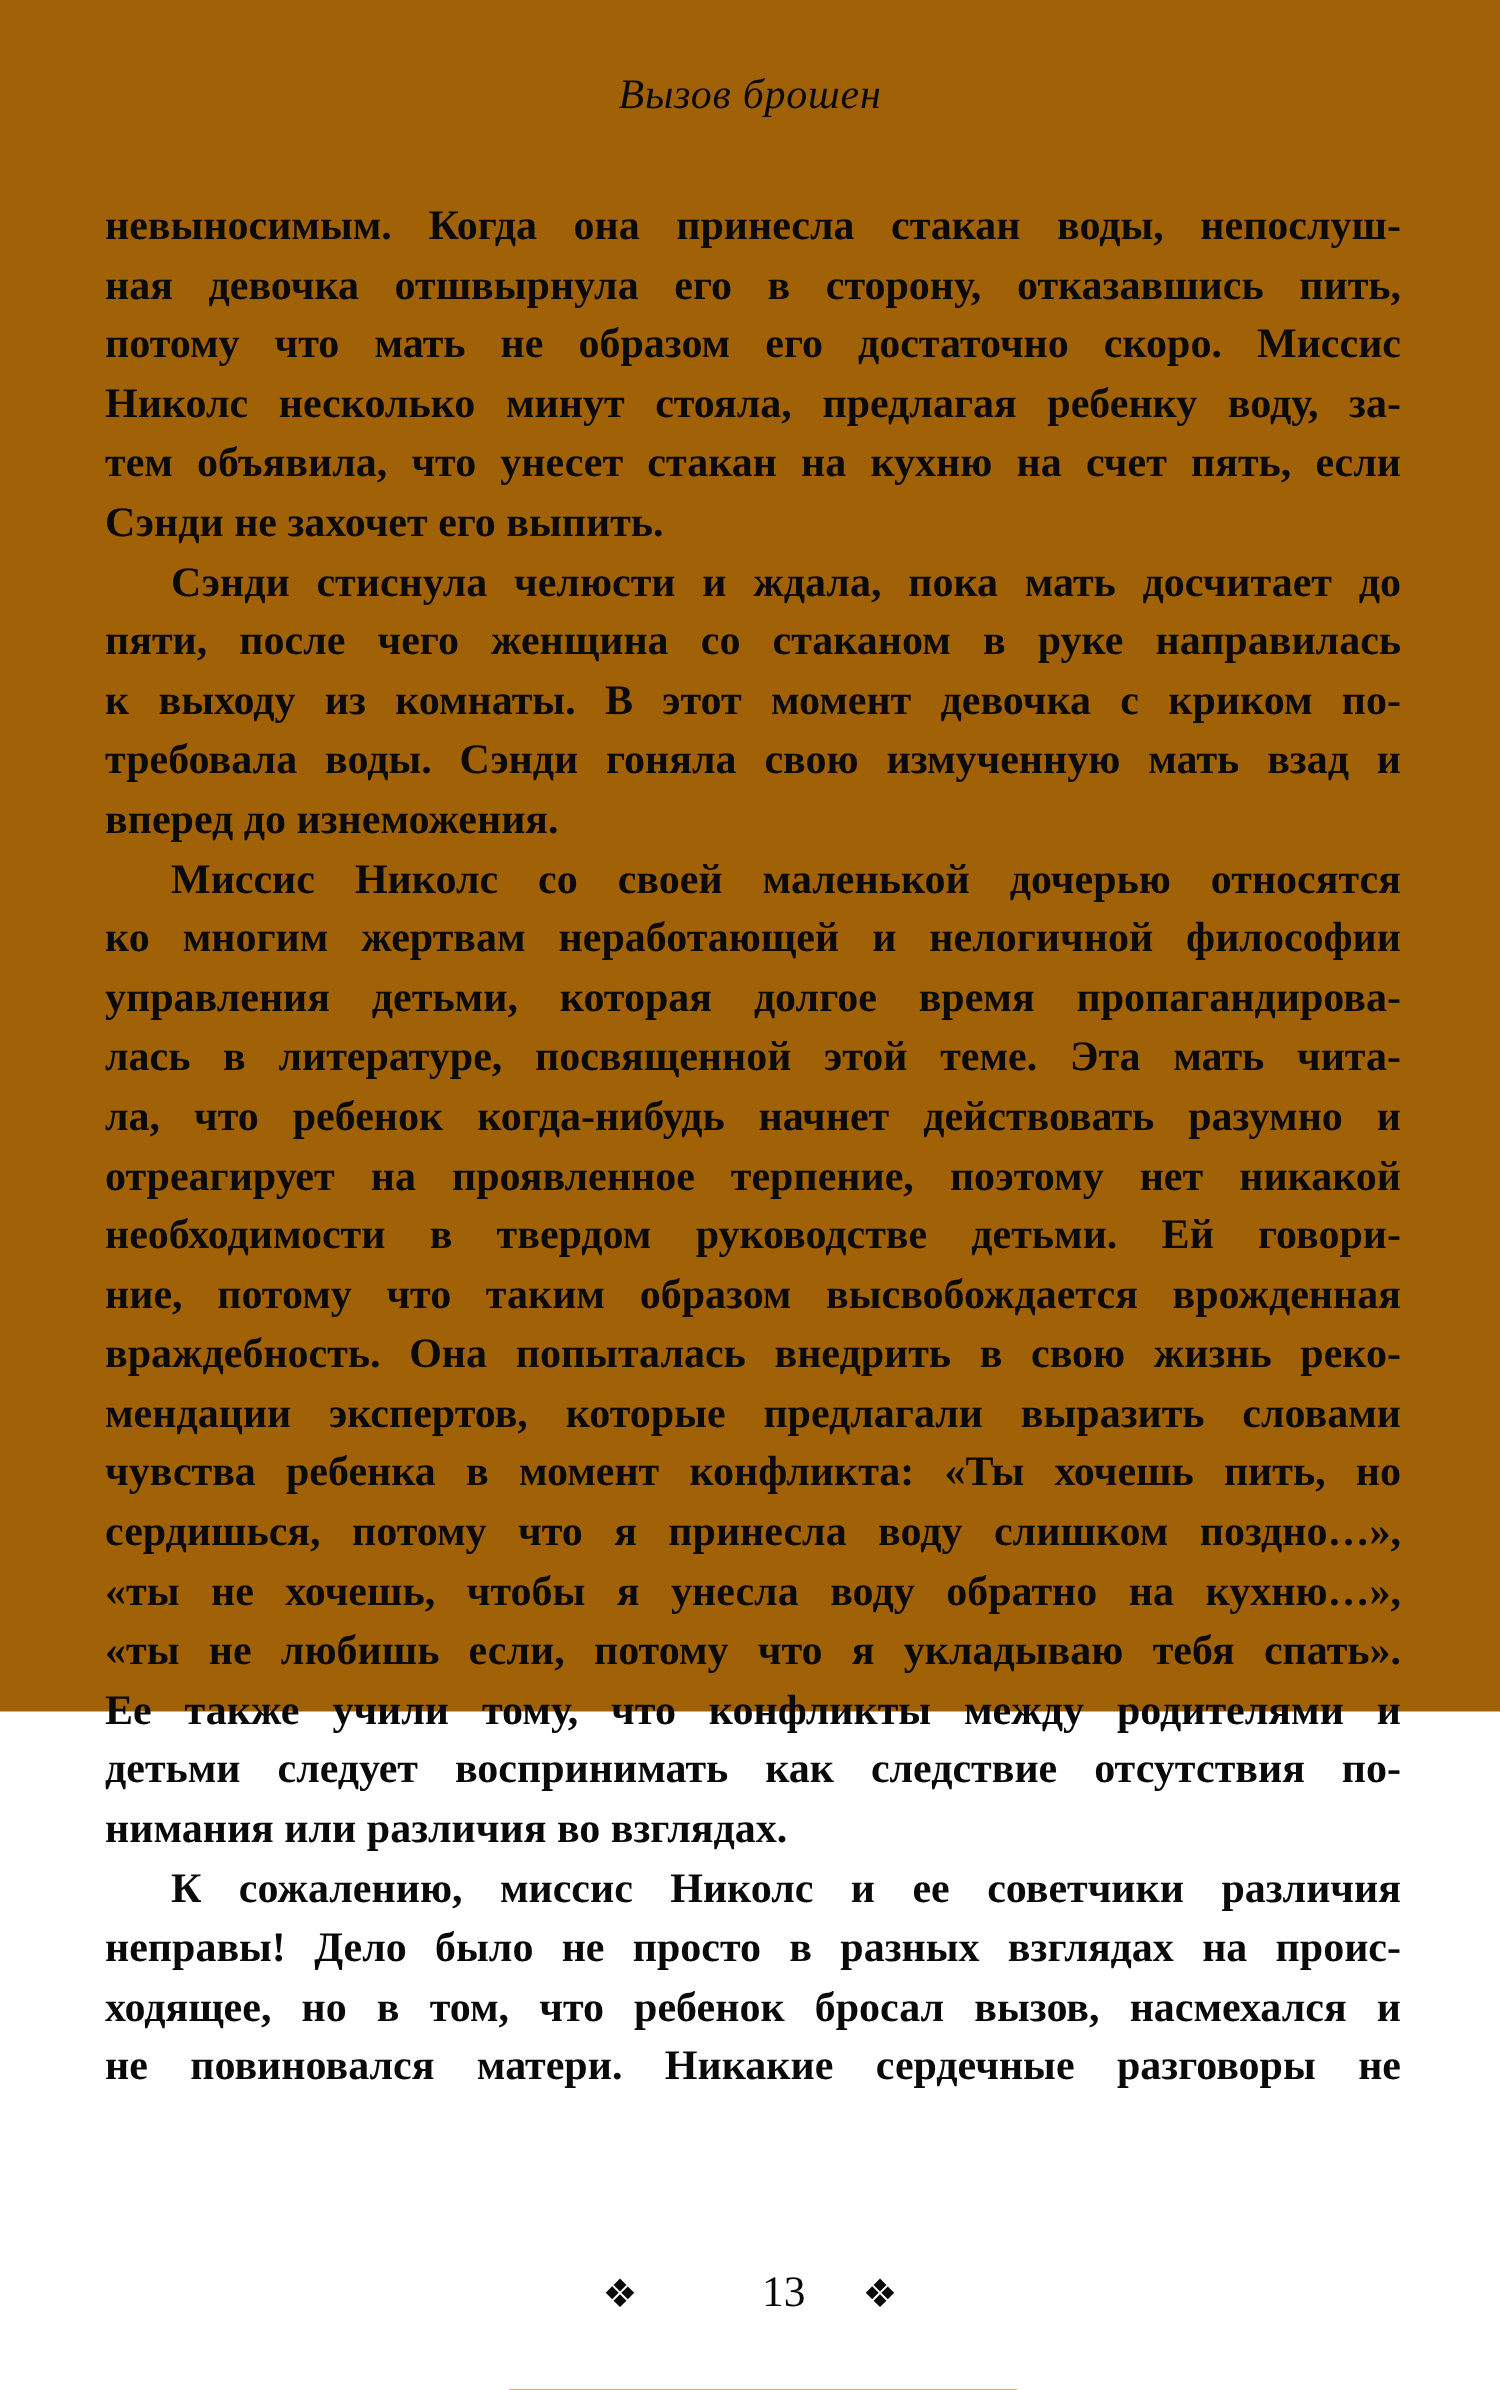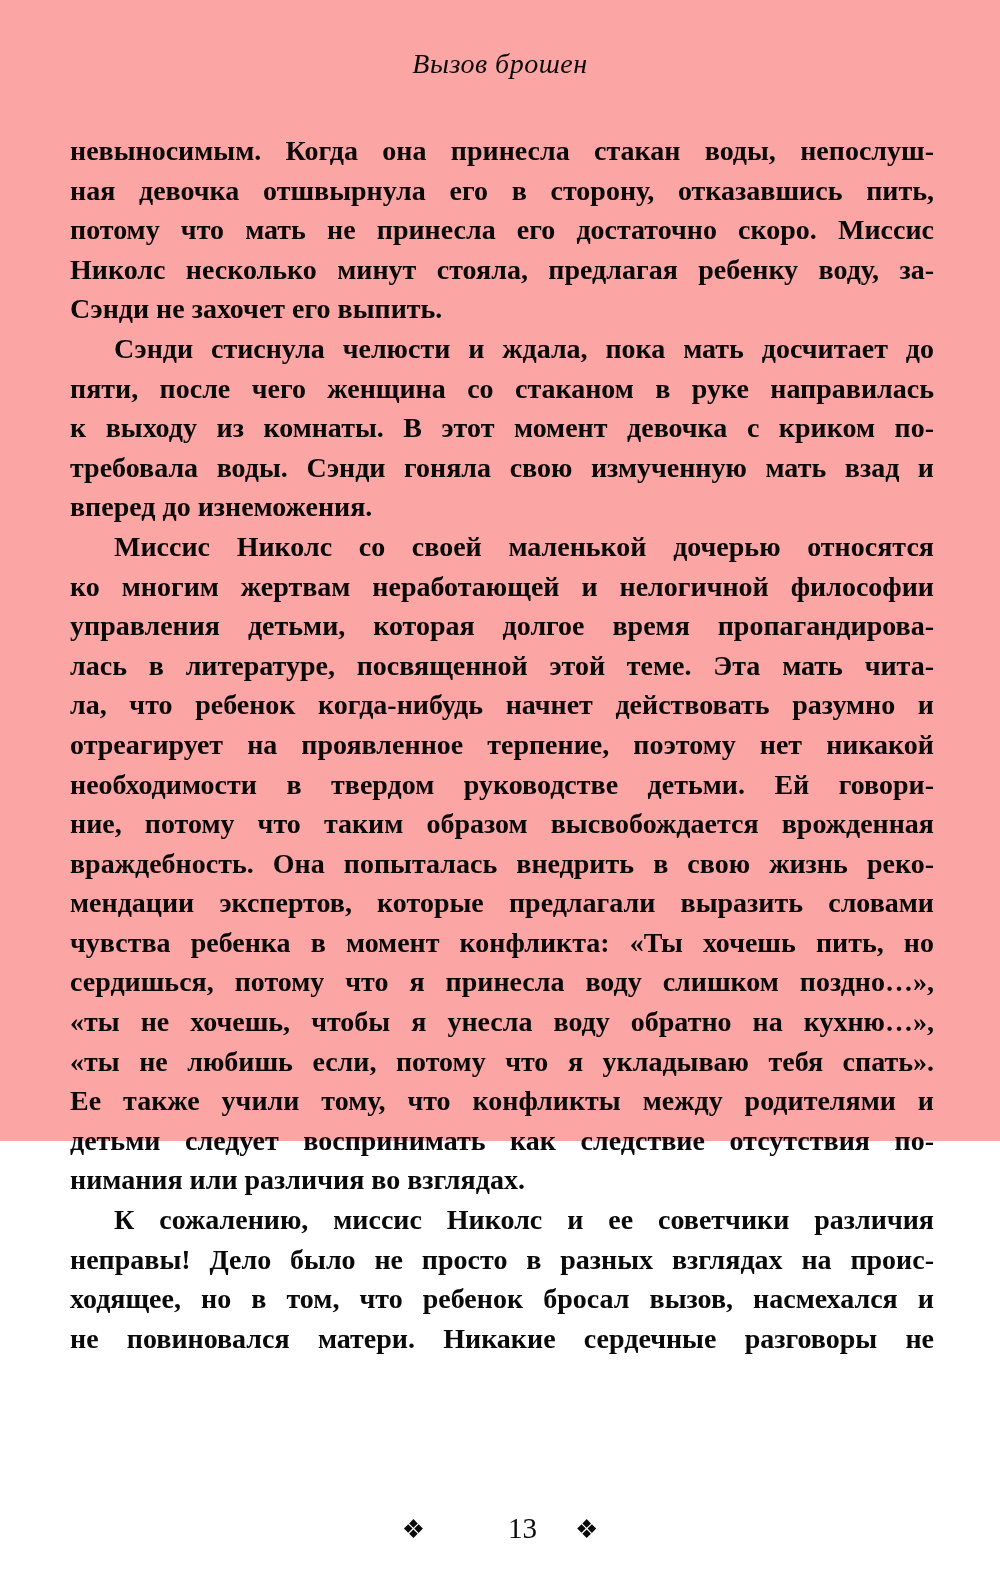--- a/index.html
+++ b/index.html
@@ -6,21 +6,21 @@
   body {
     width: 1000px; height: 1593px;
     background: #ffffff;
     font-family: "Liberation Serif", "DejaVu Serif", serif;
     color: #0a0a0a;
     overflow: hidden;
   }
   .page {
     position: relative;
     width: 1000px; height: 1141px;
-    background: #fca5a5;
+    background: #a16207;
   }
   .running-head {
     position: absolute;
     top: 48px; left: 0;
     width: 100%;
     text-align: center;
     font-style: italic;
     font-size: 28px;
     letter-spacing: 0.5px;
   }
@@ -69,22 +69,23 @@
 </head>
 <body>
 
 <div class="page">
 
   <div class="running-head">Вызов брошен</div>
 
   <div class="body-text" id="body-text">
       <div class="line">невыносимым. Когда она принесла стакан воды, непослуш-</div>
       <div class="line">ная девочка отшвырнула его в сторону, отказавшись пить,</div>
-      <div class="line">потому что мать не принесла его достаточно скоро. Миссис</div>
+      <div class="line">потому что мать не образом его достаточно скоро. Миссис</div>
       <div class="line">Николс несколько минут стояла, предлагая ребенку воду, за-</div>
+      <div class="line">тем объявила, что унесет стакан на кухню на счет пять, если</div>
       <div class="line para-end">Сэнди не захочет его выпить.</div>
       <div class="line indent">Сэнди стиснула челюсти и ждала, пока мать досчитает до</div>
       <div class="line">пяти, после чего женщина со стаканом в руке направилась</div>
       <div class="line">к выходу из комнаты. В этот момент девочка с криком по-</div>
       <div class="line">требовала воды. Сэнди гоняла свою измученную мать взад и</div>
       <div class="line para-end">вперед до изнеможения.</div>
       <div class="line indent">Миссис Николс со своей маленькой дочерью относятся</div>
       <div class="line">ко многим жертвам неработающей и нелогичной философии</div>
       <div class="line">управления детьми, которая долгое время пропагандирова-</div>
       <div class="line">лась в литературе, посвященной этой теме. Эта мать чита-</div>

